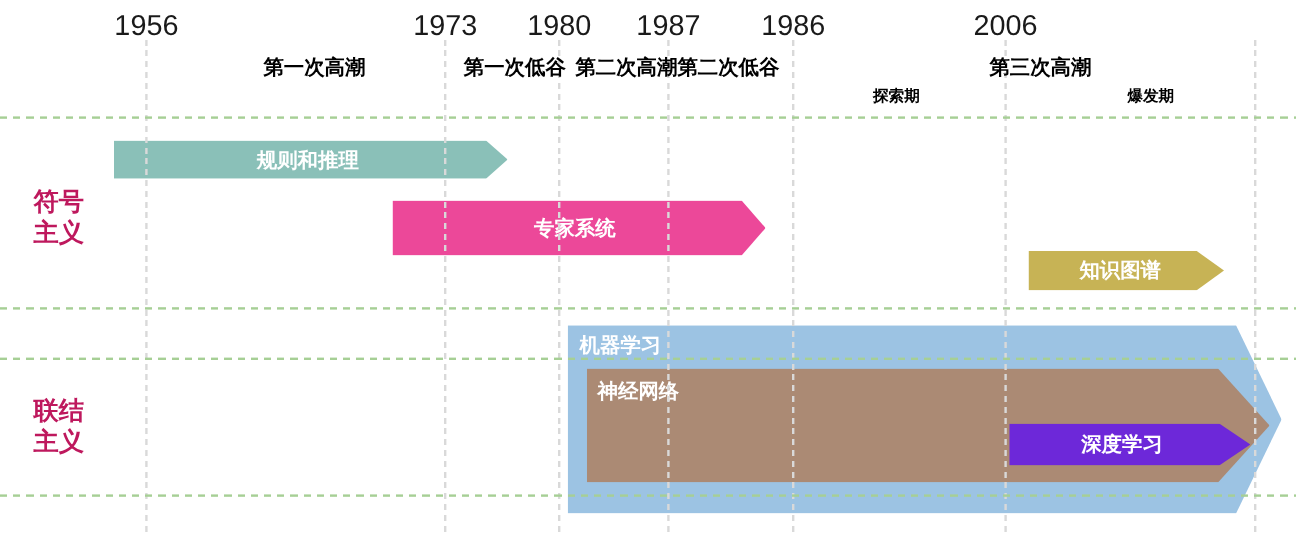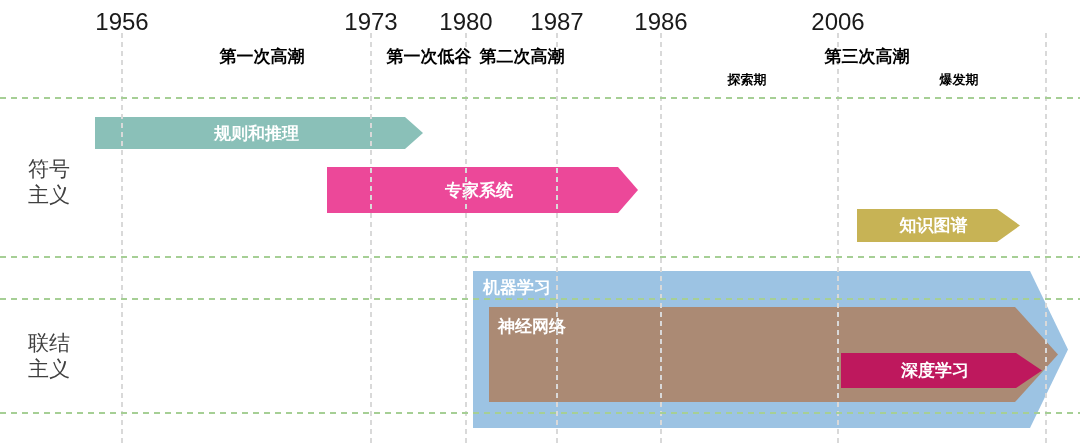--- a/index.html
+++ b/index.html
@@ -27,42 +27,42 @@
   .phase1{
     position:absolute;top:45px;transform:translateX(-50%);
     font-size:17px;font-weight:bold;color:#000;white-space:nowrap;z-index:5;
   }
   .phase2{
     position:absolute;top:71px;transform:translateX(-50%);
     font-size:13px;font-weight:bold;color:#000;white-space:nowrap;z-index:5;
   }
   .category{
     position:absolute;left:28px;width:54px;
-    font-size:21px;font-weight:normal;color:#404040;line-height:26px;
+    font-size:21px;font-weight:bold;color:#be185d;line-height:26px;
     text-align:left;z-index:5;white-space:nowrap;
   }
   
   .arrow{
     position:absolute;
     clip-path:polygon(0 0,calc(100% - var(--tip)) 0,100% 50%,calc(100% - var(--tip)) 100%,0 100%);
   }
   .arrow-label{
     position:absolute;z-index:5;
     color:#fff;font-weight:bold;font-size:17px;white-space:nowrap;
   }
   .center-label{
     left:13px;right:var(--tip);top:0;bottom:0;
     display:flex;align-items:center;justify-content:center;
   }
   .bar-rules{left:95px;top:117px;width:328px;height:32px;--tip:18px;background:#8ac0b8;}
   .bar-expert{left:327px;top:167px;width:311px;height:46px;--tip:20px;background:#ec4899;}
   .bar-kg{left:857px;top:209px;width:163px;height:33px;--tip:23px;background:#c7b355;}
   .bar-ml{left:473px;top:271px;width:595px;height:157px;--tip:38px;background:#9cc3e3;}
   .bar-nn{left:489px;top:307px;width:569px;height:95px;--tip:43px;background:#ab8a74;}
-  .bar-dl{left:841px;top:353px;width:201px;height:35px;--tip:26px;background:#be185d;}
+  .bar-dl{left:841px;top:353px;width:201px;height:35px;--tip:26px;background:#6d28d9;}
   .ml-label{left:10px;top:5px;}
   .nn-label{left:9px;top:8px;}
 </style>
 </head>
 <body>
 
 <div class="stage">
 
   <div class="arrow bar-rules">
     <span class="arrow-label center-label">规则和推理</span>
@@ -99,20 +99,21 @@
   <div class="year" style="left:122px">1956</div>
   <div class="year" style="left:371px">1973</div>
   <div class="year" style="left:466px">1980</div>
   <div class="year" style="left:557px">1987</div>
   <div class="year" style="left:661px">1986</div>
   <div class="year" style="left:838px">2006</div>
 
   <div class="phase1" style="left:262px">第一次高潮</div>
   <div class="phase1" style="left:429px">第一次低谷</div>
   <div class="phase1" style="left:522px">第二次高潮</div>
+  <div class="phase1" style="left:607px">第二次低谷</div>
   <div class="phase1" style="left:867px">第三次高潮</div>
 
   <div class="phase2" style="left:747px">探索期</div>
   <div class="phase2" style="left:959px">爆发期</div>
 
   <div class="category" style="top:156px">
     <div>符号</div>
     <div>主义</div>
   </div>
   <div class="category" style="top:330px">

